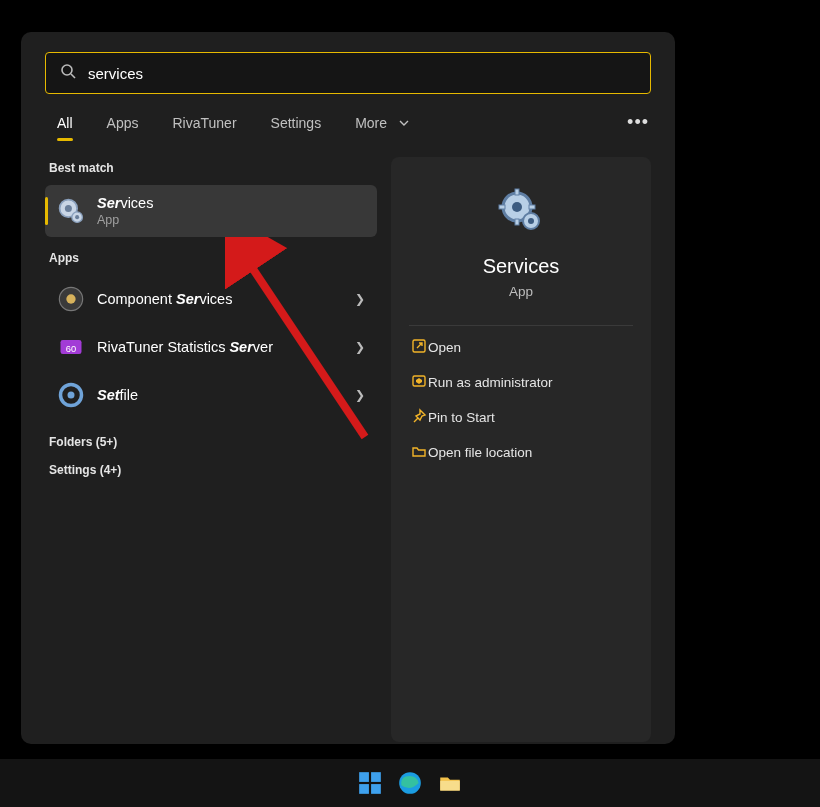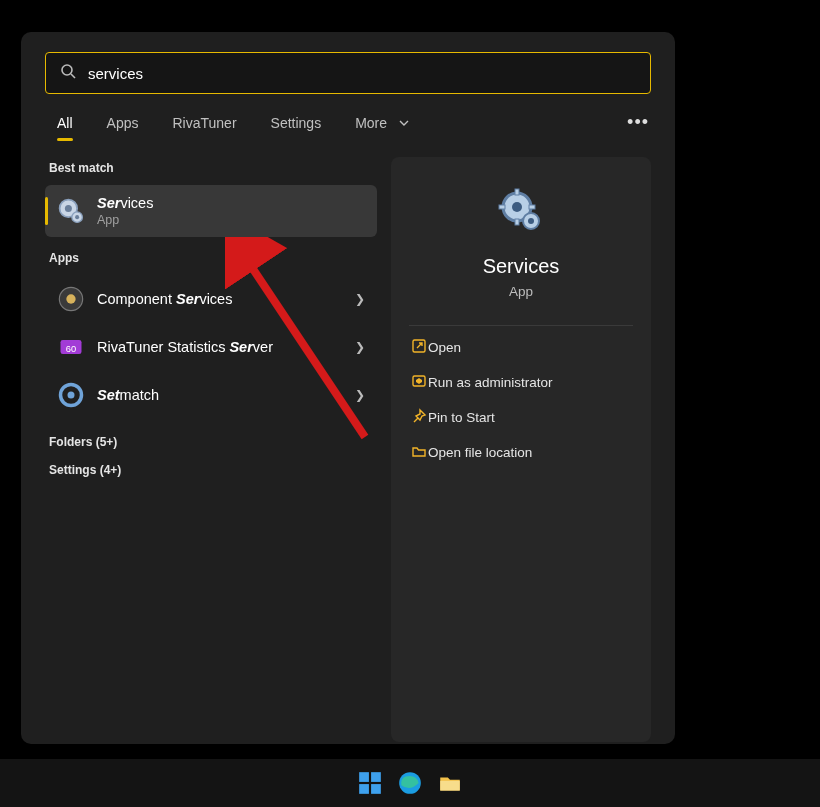--- a/index.html
+++ b/index.html
@@ -243,21 +243,21 @@
       </div>
 
       <div class="result">
         <span class="ricon">
           <svg viewBox="0 0 24 24">
               <circle cx="12" cy="12" r="9" fill="none" stroke="#6fa3d8" stroke-width="3"></circle>
               <circle cx="12" cy="12" r="3" fill="#6fa3d8"></circle>
             </svg>
         </span>
         <div class="rtext">
-            <div class="rtitle"><span></span><b>Set</b><span>match</span></div>
+            <div class="rtitle"><span></span><b>Set</b><span>file</span></div>
           </div>
         <span class="chev">❯</span>
       </div>
 
       <div class="section-label" style="margin-top:16px">Folders (5+)</div>
       <div class="section-label" style="margin-top:14px">Settings (4+)</div>
 
       <svg class="arrow" width="160" height="220">
         <defs>
             <marker id="ah" markerWidth="10" markerHeight="10" refX="2" refY="5" orient="auto">

